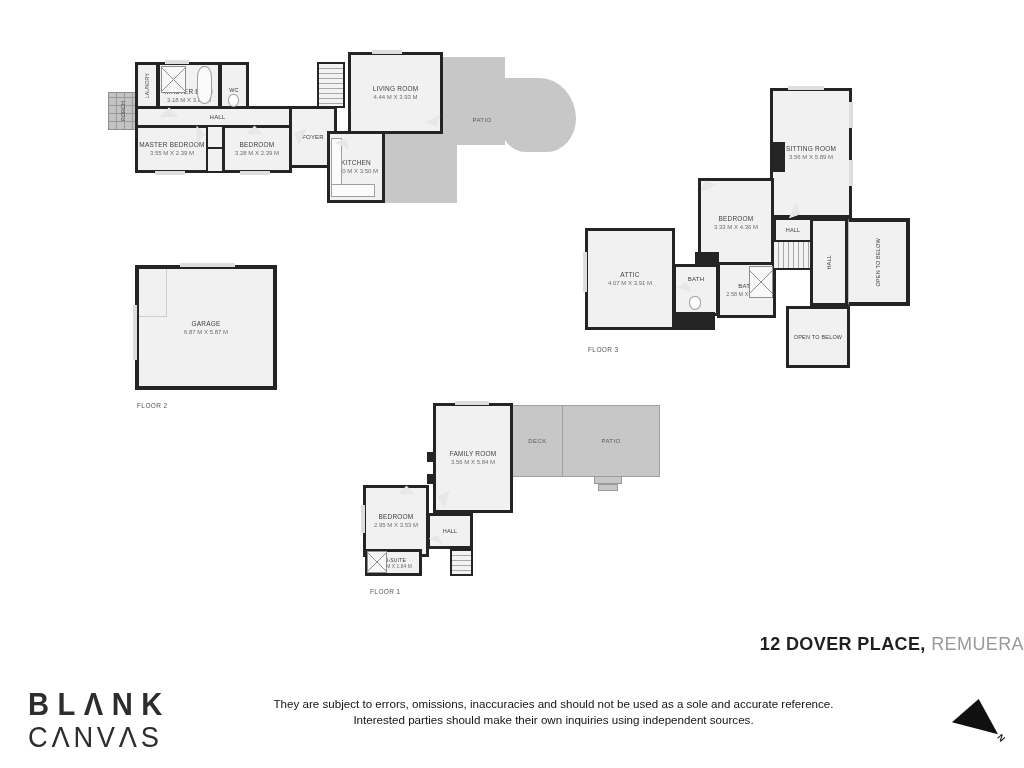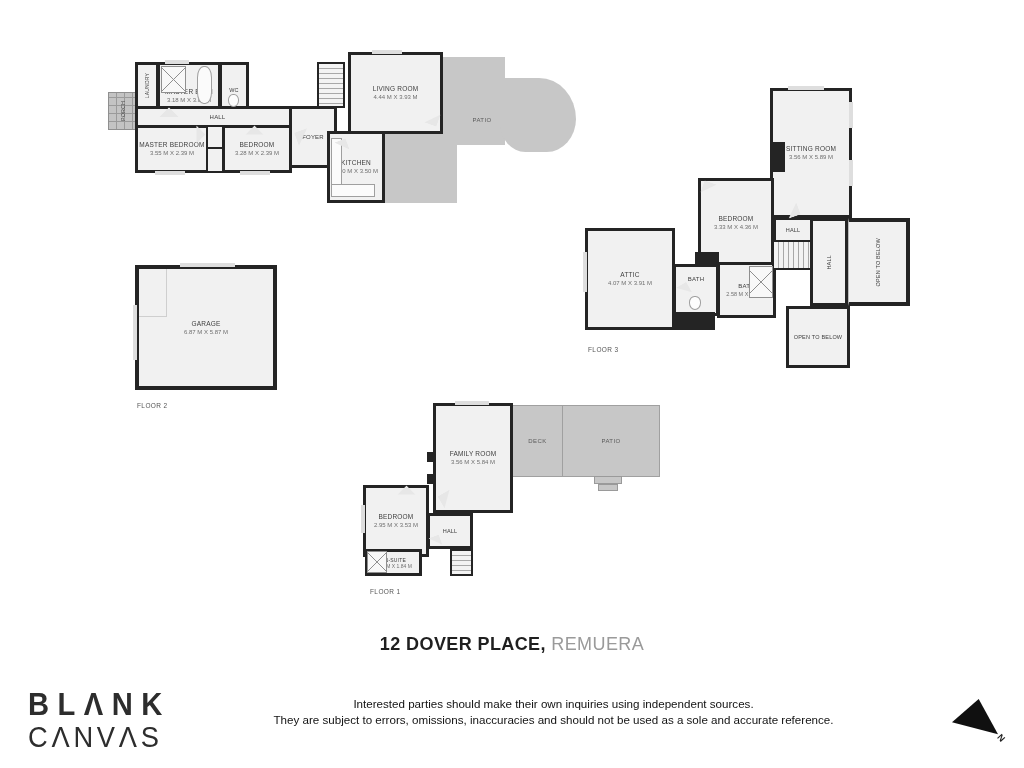--- a/index.html
+++ b/index.html
@@ -26,21 +26,21 @@
                    linear-gradient(-45deg,transparent calc(50% - .6px),#8f8f8f calc(50% - .6px),#8f8f8f calc(50% + .6px),transparent calc(50% + .6px)),#f8f8f8;}
   .win{position:absolute;background:#dedede;}
   .door{position:absolute;background:#e7e7e7;clip-path:polygon(0 0,100% 0,0 100%);}
   .fixture{position:absolute;box-sizing:border-box;border:1px solid #9f9f9f;background:#fbfbfb;}
   .toilet{position:absolute;box-sizing:border-box;border:1px solid #9f9f9f;background:#fdfdfd;border-radius:45% 45% 50% 50%;}
   .porch{position:absolute;box-sizing:border-box;border:1px solid #8f8f8f;
          background:repeating-linear-gradient(0deg,transparent 0 7px,#9a9a9a 7px 8px),
                     repeating-linear-gradient(90deg,transparent 0 7px,#9a9a9a 7px 8px),#c3c3c3;
          display:flex;align-items:center;justify-content:center;}
   .steps{position:absolute;box-sizing:border-box;border:1px solid #9a9a9a;background:#c7c7c7;}
-  #title{position:absolute;left:0;top:634px;width:1024px;text-align:center;font-size:18px;letter-spacing:.4px;}
+  #title{position:absolute;left:0;top:634px;width:1024px;text-align:right;font-size:18px;letter-spacing:.4px;}
   #title .bold{font-weight:700;color:#1f1f1f;}
   #title .light{font-weight:400;color:#9a9a9a;}
   #logo{position:absolute;left:28px;top:688px;width:160px;color:#2d2d2d;transform:scaleX(.94);transform-origin:left top;}
   #logo .l1{font-size:31px;line-height:33px;font-weight:600;letter-spacing:9px;}
   #logo .l2{font-size:29px;line-height:32px;font-weight:400;letter-spacing:4px;}
   #disclaimer{position:absolute;left:220px;top:696px;width:667px;text-align:center;
               font-size:11.6px;line-height:15.5px;color:#121212;}
   #compass{position:absolute;left:950px;top:697px;width:54px;height:48px;}
   #compass .tri{position:absolute;left:2px;top:2px;width:46px;height:40px;background:#101010;
                 clip-path:polygon(58% 0,100% 88%,0 58%);}
@@ -208,21 +208,21 @@
   <div id="title">
     <span class="bold">12 DOVER PLACE,</span>
     <span class="light"> REMUERA</span>
   </div>
 
   <div id="logo">
     <div class="l1">BLΛNK</div>
     <div class="l2">CΛNVΛS</div>
   </div>
   <div id="disclaimer">
+    <div>They are subject to errors, omissions, inaccuracies and should not be used as a sole and accurate reference.</div>
     <div>Interested parties should make their own inquiries using independent sources.</div>
-    <div>They are subject to errors, omissions, inaccuracies and should not be used as a sole and accurate reference.</div>
   </div>
   <div id="compass">
     <div class="tri"></div>
     <span class="n">N</span>
   </div>
 
 </div>
 
 </body></html>

